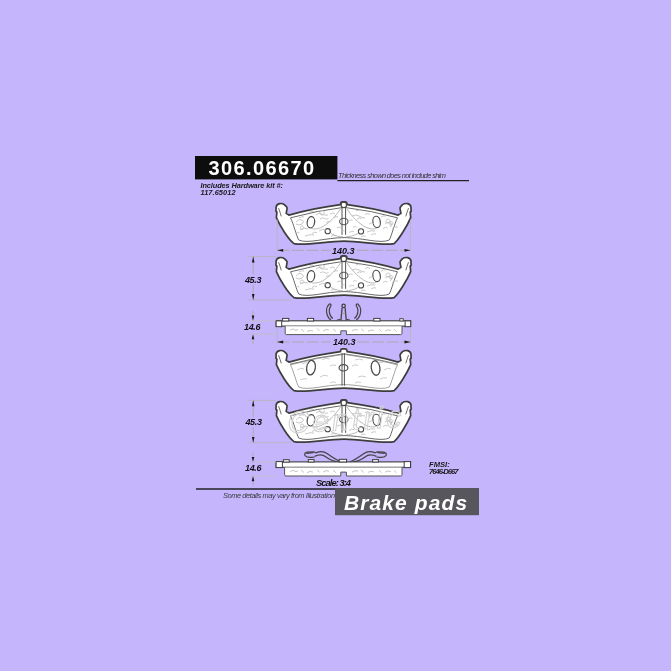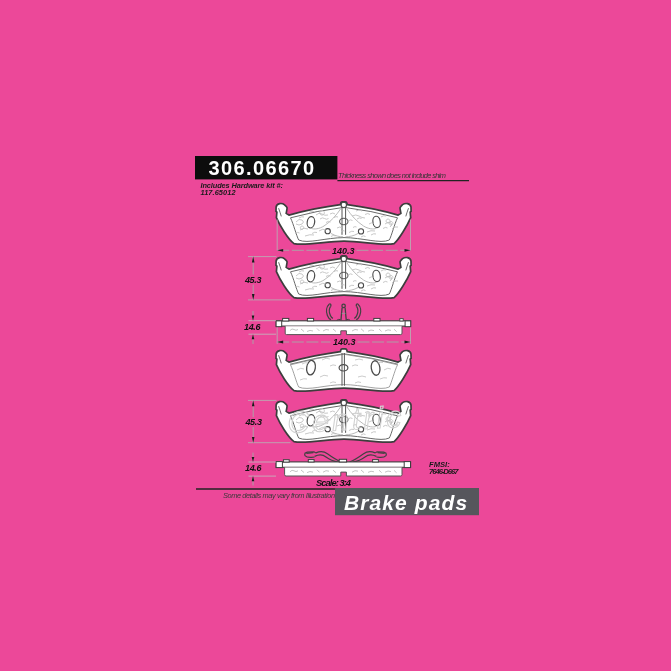--- a/index.html
+++ b/index.html
@@ -1,16 +1,16 @@
 <!DOCTYPE html>
 <html><head>
 <meta charset="utf-8">
 <style>
   html,body{margin:0;padding:0;background:#ffffff;}
-  .page{width:671px;height:671px;position:relative;background:#ec4899;overflow:hidden;}
+  .page{width:671px;height:671px;position:relative;background:#c4b5fd;overflow:hidden;}
   svg{position:absolute;left:0;top:0;}
   text{font-family:"Liberation Sans",sans-serif;}
 </style>
 </head>
 <body>
 <div class="page">
 <svg width="671" height="671" viewBox="0 0 671 671">
 <defs>
 
 <path id="padoutline" d="M276.4,217.6 L276.9,212.2 L276.0,211.4 L276.1,207.2 C276.3,205.2 277.6,204.0 279.6,203.6 C281.4,203.3 283.2,203.7 284.3,204.7 L286.4,206.6 C287.2,207.4 287.3,208.4 286.9,209.4 L286.2,213.4 L289.0,215.1 Q315,208.0 340.4,204.7 L340.7,203.3 Q341.0,201.9 342.3,201.8 L345.3,201.8 Q346.6,201.9 346.9,203.3 L347.2,204.7 Q373,208.0 398.1,215.1 L400.9,213.4 L400.2,209.4 C399.8,208.4 399.9,207.4 400.7,206.6 L402.5,204.6 C403.9,203.7 405.7,203.3 407.5,203.6 C409.5,204.0 410.8,205.2 411.0,207.2 L411.1,211.4 L410.2,212.2 L410.7,217.6 C407.4,225.4 398.9,239.4 394.1,243.6 C383.5,246.2 362,241.2 344,241.2 C326,241.2 304.5,246.2 294.0,243.6 C288.2,239.4 279.7,225.4 276.4,217.6 Z"></path>

